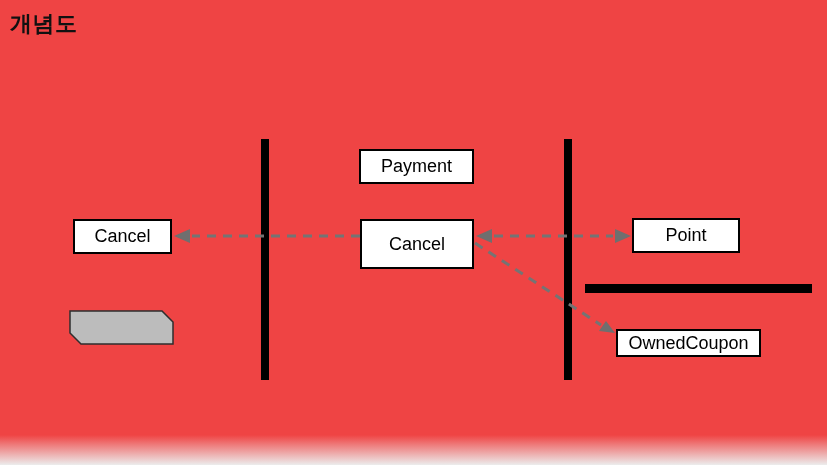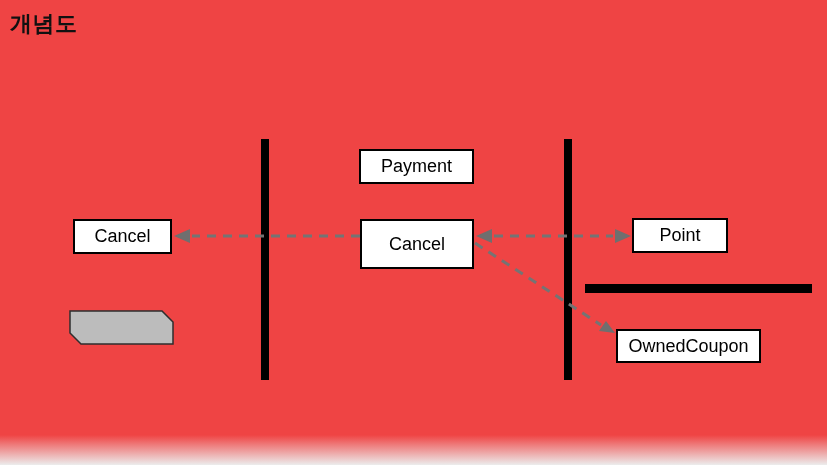--- a/index.html
+++ b/index.html
@@ -35,22 +35,22 @@
     display: flex;
     align-items: center;
     justify-content: center;
     font-size: 18px;
     color: #000000;
     white-space: nowrap;
   }
   .node-payment { left: 359px; top: 149px; width: 115px; height: 35px; }
   .node-order   { left: 73px;  top: 219px; width: 99px;  height: 35px; }
   .node-cancel  { left: 360px; top: 219px; width: 114px; height: 50px; }
-  .node-point   { left: 632px; top: 218px; width: 96px; height: 35px; }
-  .node-owned   { left: 616px; top: 329px; width: 145px; height: 34px; }
+  .node-point   { left: 632px; top: 218px; width: 108px; height: 35px; }
+  .node-owned   { left: 616px; top: 329px; width: 145px; height: 28px; }
   .note-text {
     position: absolute;
     left: 70px;
     top: 314px;
     width: 103px;
     text-align: center;
     font-size: 11px;
     line-height: 13px;
     color: #000000;
   }

